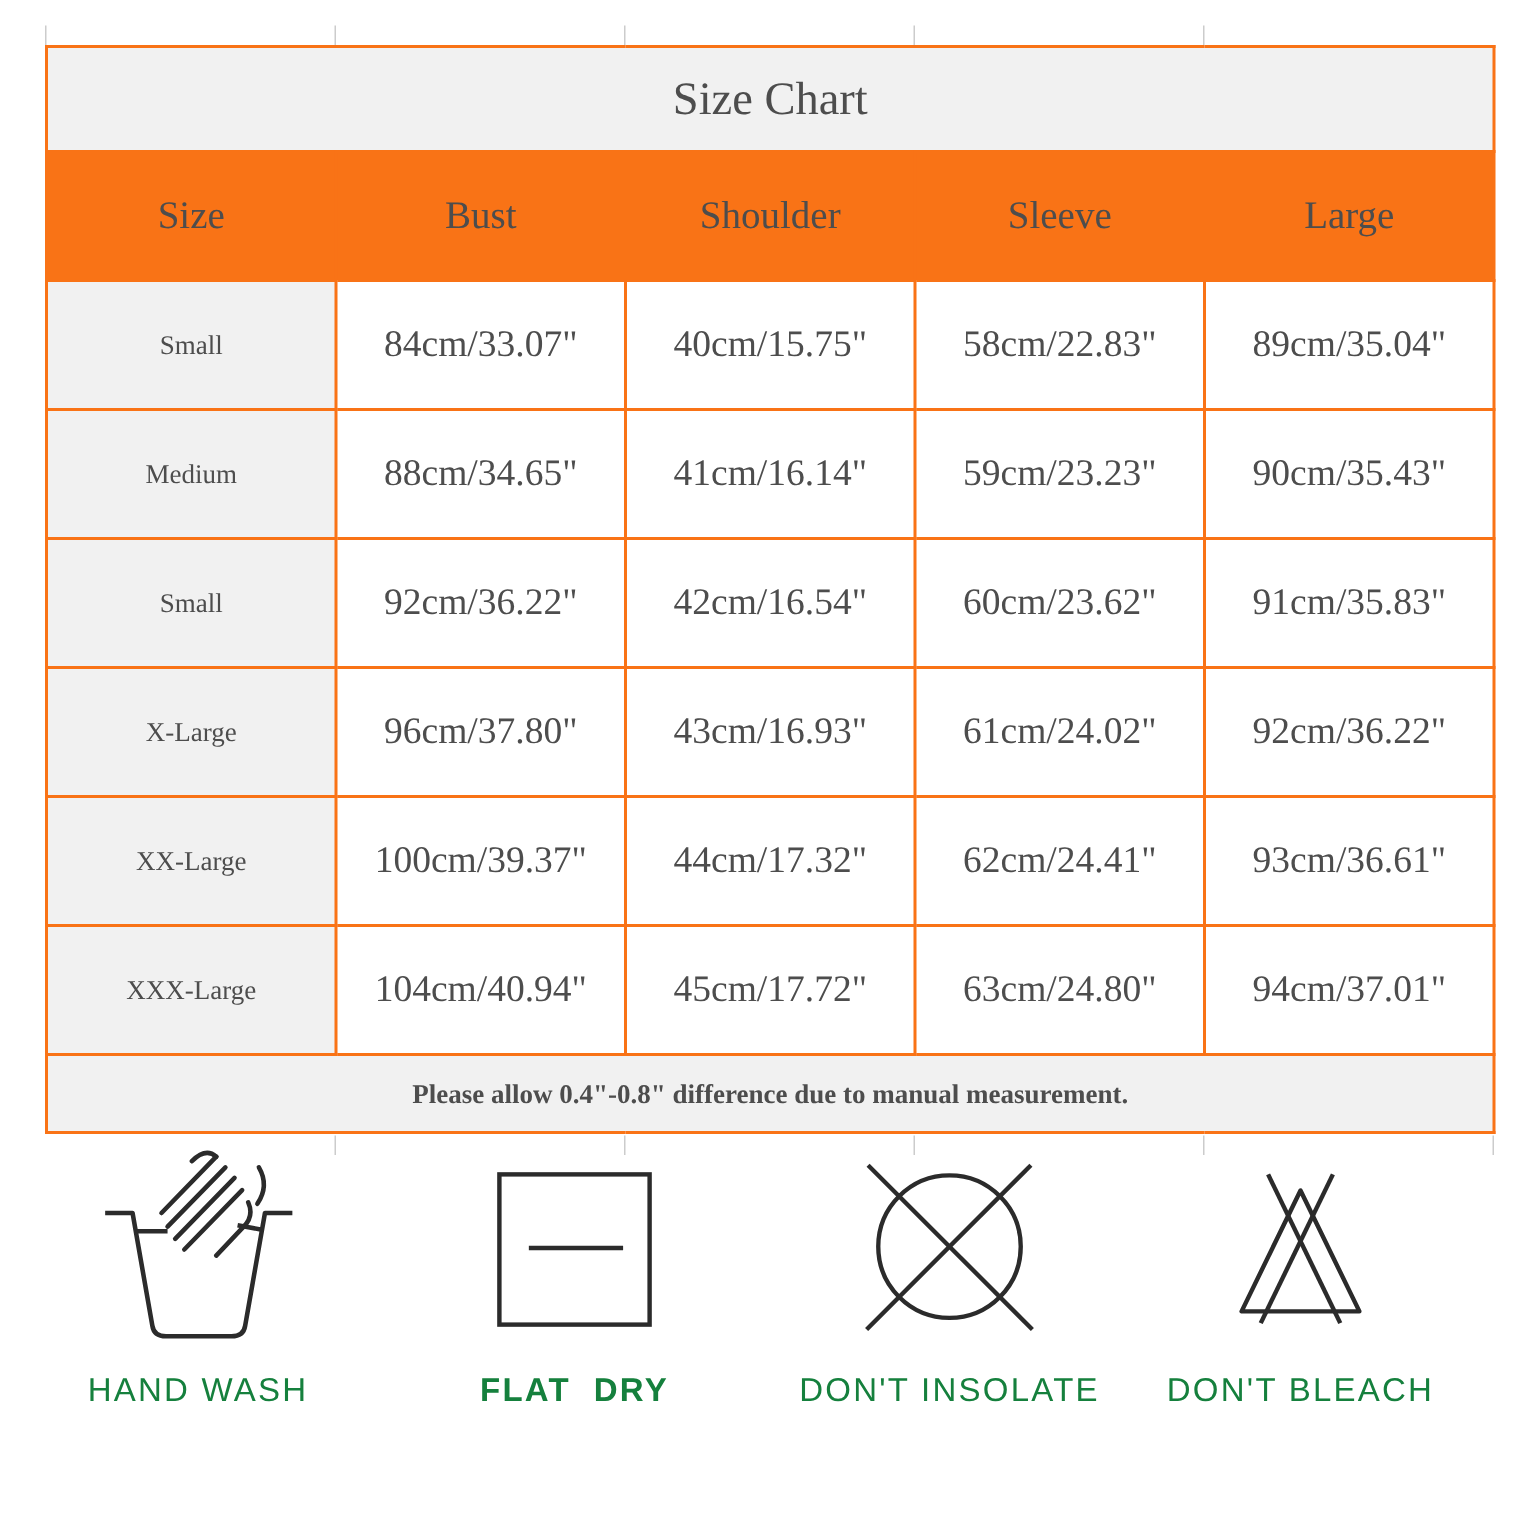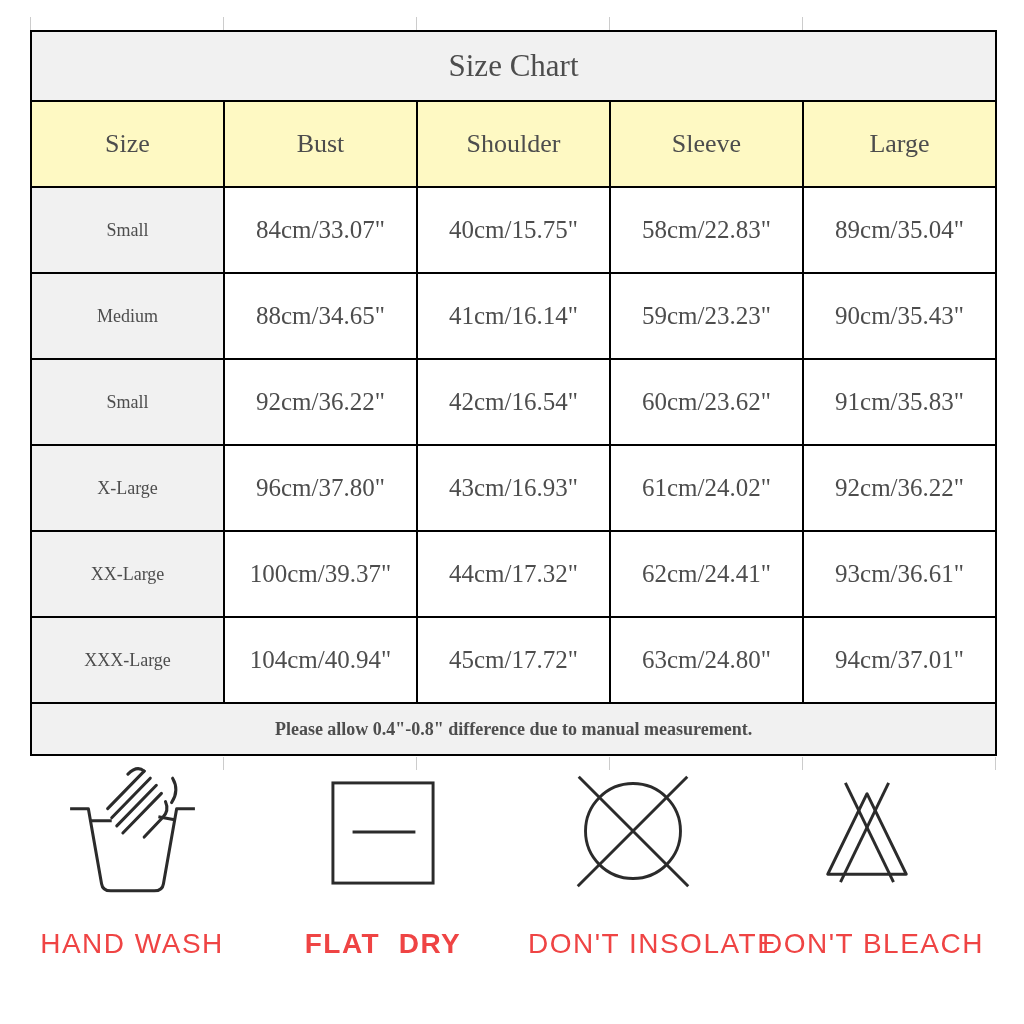--- a/index.html
+++ b/index.html
@@ -18,35 +18,35 @@
   
   table.size-chart {
     position: absolute;
     left: 30px;
     top: 30px;
     width: 965px;
     border-collapse: collapse;
     table-layout: fixed;
   }
   table.size-chart td {
-    border: 2px solid #000000;
+    border: 2px solid #f97316;
     text-align: center;
     vertical-align: middle;
     color: #4d4d4d;
     padding: 0;
   }
   td.title-cell {
     height: 68px;
     background: #f1f1f1;
     color: #161616;
     font-size: 31px;
   }
   td.head-cell {
     height: 84px;
-    background: #fef9c3;
+    background: #f97316;
     font-size: 26px;
   }
   td.size-cell {
     height: 84px;
     background: #f1f1f1;
     font-size: 18px;
   }
   td.data-cell {
     height: 84px;
     background: #ffffff;
@@ -85,25 +85,25 @@
     display: flex;
     align-items: center;
     justify-content: center;
   }
   .care-icon svg {
     stroke: #2b2b2b;
     fill: none;
     stroke-width: 3;
   }
   .care-label {
-    margin-top: 24px;
+    margin-top: 10px;
     font-family: "Liberation Sans", sans-serif;
-    font-size: 28px;
+    font-size: 22px;
     letter-spacing: 1.5px;
-    color: #ef4444;
+    color: #15803d;
     white-space: pre;
   }
   .care-item-1 { left: 22px;  width: 220px; }
   .care-item-2 { left: 278px; width: 210px; font-weight: bold; }
   .care-item-3 { left: 528px; width: 210px; }
   .care-item-4 { left: 762px; width: 210px; }
 </style>
 </head>
 <body>
 

